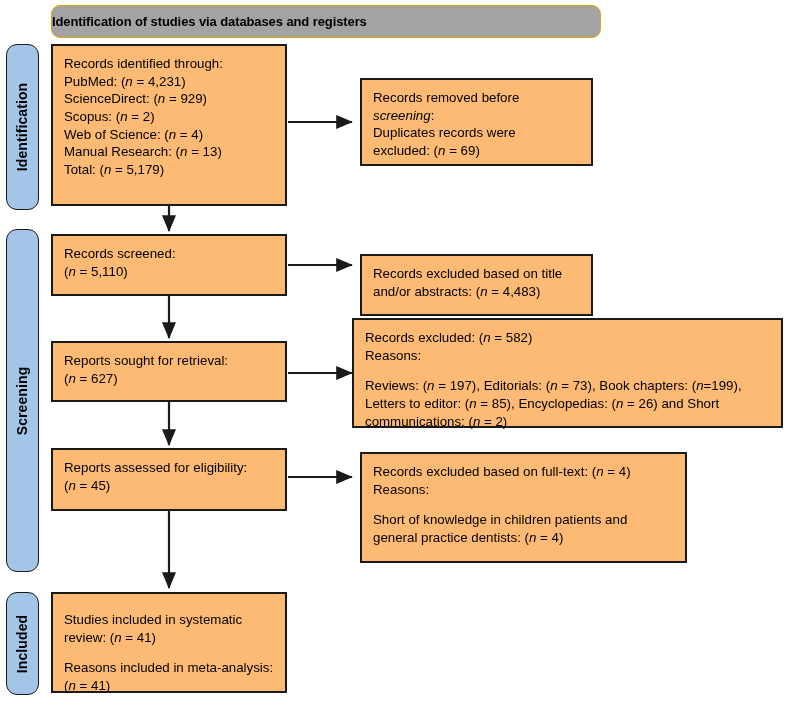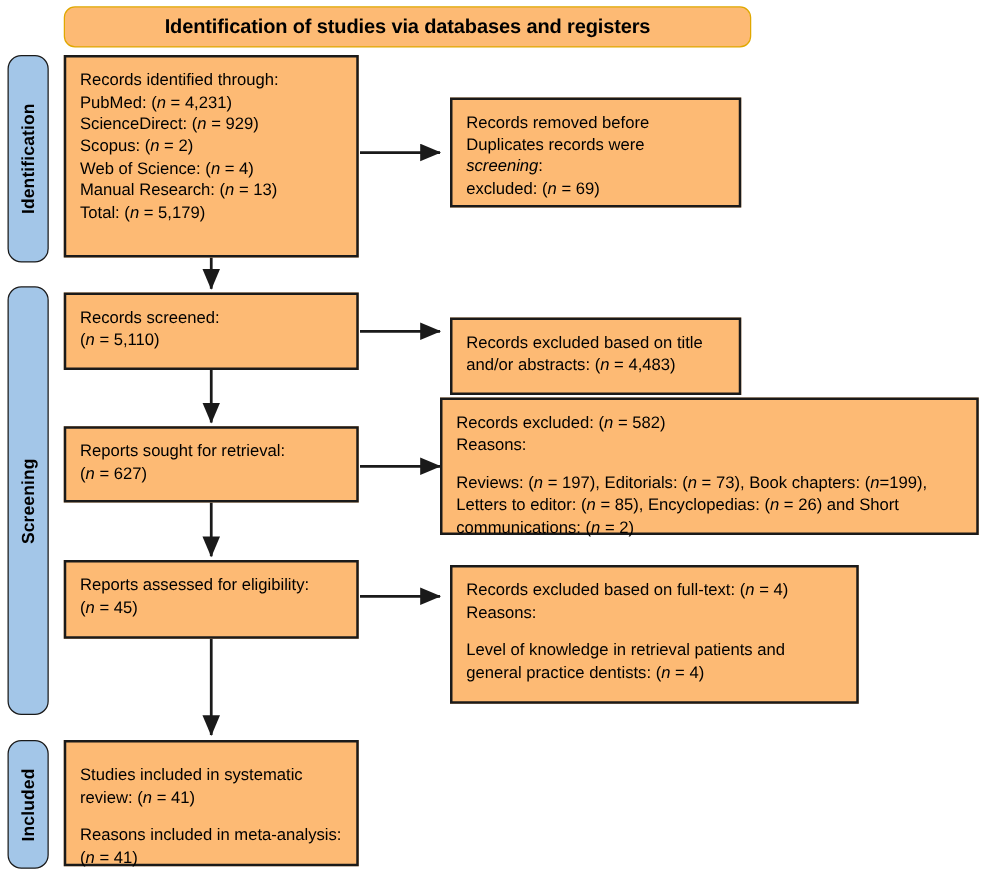--- a/index.html
+++ b/index.html
@@ -20,28 +20,27 @@
   #connectors {
     position: absolute;
     left: 0; top: 0;
     width: 789px; height: 717px;
     pointer-events: none;
   }
 
   
   .banner {
     position: absolute;
-    background: #fdba74;
+    background: #a3a3a3;
     border: 1px solid #E0A800;
     border-radius: 9px;
     display: flex;
     align-items: center;
-    justify-content: center;
     font-weight: bold;
-    font-size: 16px;
+    font-size: 13px;
     color: #000000;
     letter-spacing: -0.1px;
     text-align: center;
   }
 
   
   .stage {
     position: absolute;
     background: #A3C6E8;
     border: 1.6px solid #1a1a1a;
@@ -149,22 +148,22 @@
   <div class="box" style="left:51px; top:592px; width:236px; height:101px; padding-top:17px;">
     <div class="ln">Studies included in systematic</div>
     <div class="ln">review: (<i>n</i> = 41)</div>
     <div class="gap"></div>
     <div class="ln">Reasons included in meta-analysis:</div>
     <div class="ln">(<i>n</i> = 41)</div>
   </div>
 
   <div class="box" style="left:360px; top:78px; width:233px; height:88px;">
     <div class="ln">Records removed before</div>
+    <div class="ln"><i>screening</i>:</div>
     <div class="ln">Duplicates records were</div>
-    <div class="ln"><i>screening</i>:</div>
     <div class="ln">excluded: (<i>n</i> = 69)</div>
   </div>
 
   <div class="box" style="left:360px; top:234px; width:233px; height:62px;margin-top:20px;">
     <div class="ln">Records excluded based on title</div>
     <div class="ln">and/or abstracts: (<i>n</i> = 4,483)</div>
   </div>
 
   <div class="box" style="left:352px; top:318px; width:431px; height:110px;">
     <div class="ln">Records excluded: (<i>n</i> = 582)</div>
@@ -172,17 +171,17 @@
     <div class="gap"></div>
     <div class="ln">Reviews: (<i>n</i> = 197), Editorials: (<i>n</i> = 73), Book chapters: (<i>n</i>=199),</div>
     <div class="ln">Letters to editor: (<i>n</i> = 85), Encyclopedias: (<i>n</i> = 26) and Short</div>
     <div class="ln">communications: (<i>n</i> = 2)</div>
   </div>
 
   <div class="box" style="left:360px; top:452px; width:327px; height:111px;">
     <div class="ln">Records excluded based on full-text: (<i>n</i> = 4)</div>
     <div class="ln">Reasons:</div>
     <div class="gap"></div>
-    <div class="ln">Level of knowledge in retrieval patients and</div>
+    <div class="ln">Short of knowledge in children patients and</div>
     <div class="ln">general practice dentists: (<i>n</i> = 4)</div>
   </div>
 
 </div>
 
 </body></html>

